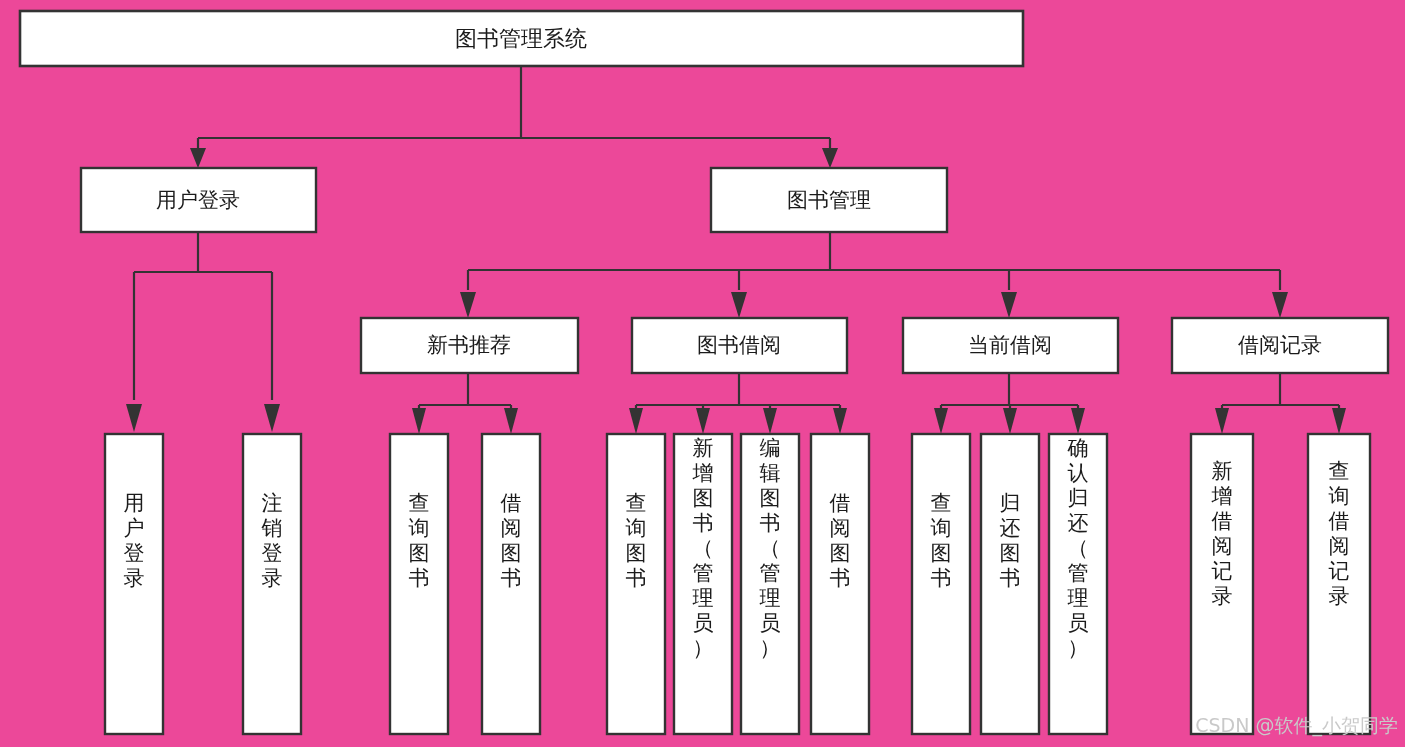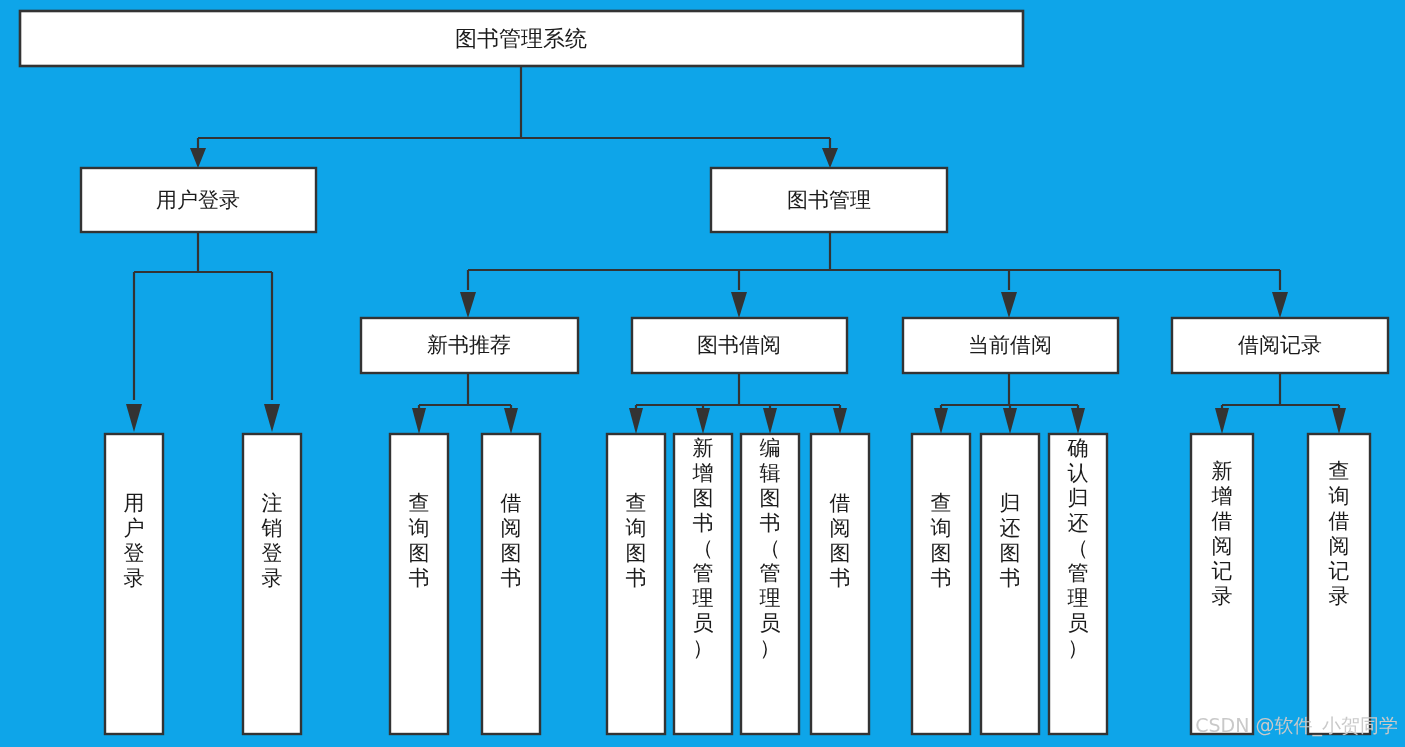--- a/index.html
+++ b/index.html
@@ -11,21 +11,21 @@
   body {
     width: 1405px;
     height: 747px;
     font-family: "DejaVu Sans", "Liberation Sans", sans-serif;
     overflow: hidden;
   }
   #diagram-root {
     position: relative;
     width: 1405px;
     height: 747px;
-    background: #0ea5e9;
+    background: #ec4899;
   }
   svg.diagram-canvas {
     position: absolute;
     left: 0;
     top: 0;
     width: 1405px;
     height: 747px;
     display: block;
   }
   .node-box {

